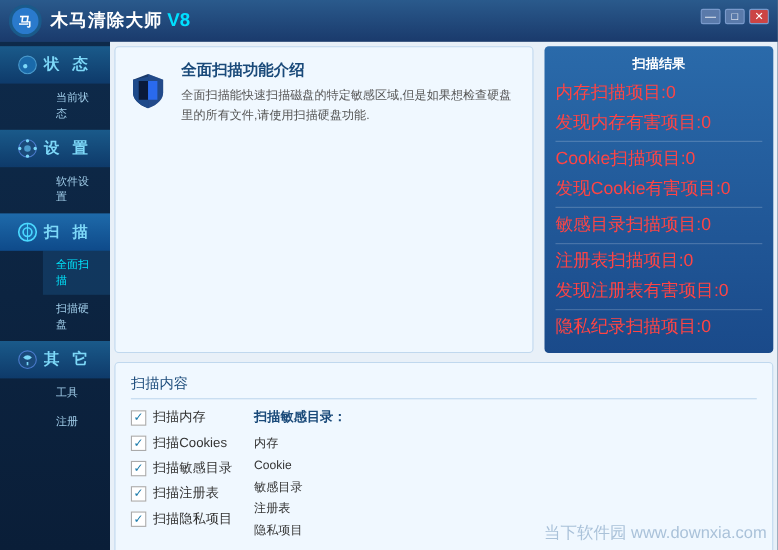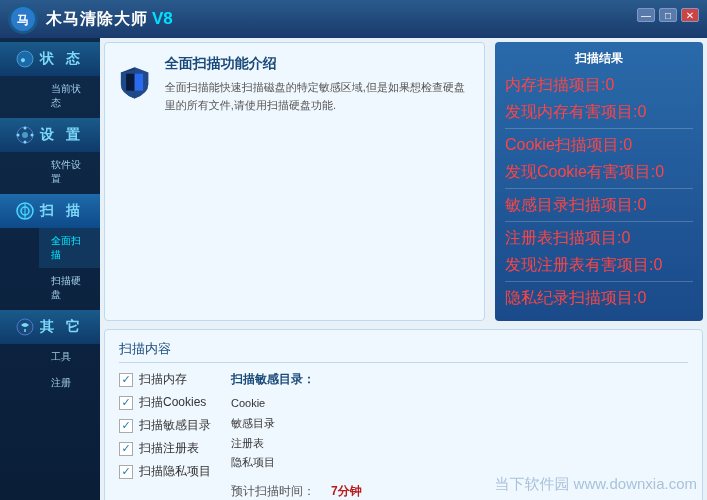--- a/index.html
+++ b/index.html
@@ -433,20 +433,21 @@
           </div>
           <div class="scan-check-item">
             <div class="check-box">✓</div>
             <span>扫描隐私项目</span>
           </div>
         </div>
 
         <div class="scan-details">
           <div class="scan-details-label">扫描敏感目录：</div>
           <div class="scan-detail-items">
+            <div>内存</div>
             <div>Cookie</div>
             <div>敏感目录</div>
             <div>注册表</div>
             <div>隐私项目</div>
           </div>
           <div class="scan-time-row">
             <span>预计扫描时间：</span>
             <span class="scan-time-value">7分钟</span>
           </div>
         </div>

